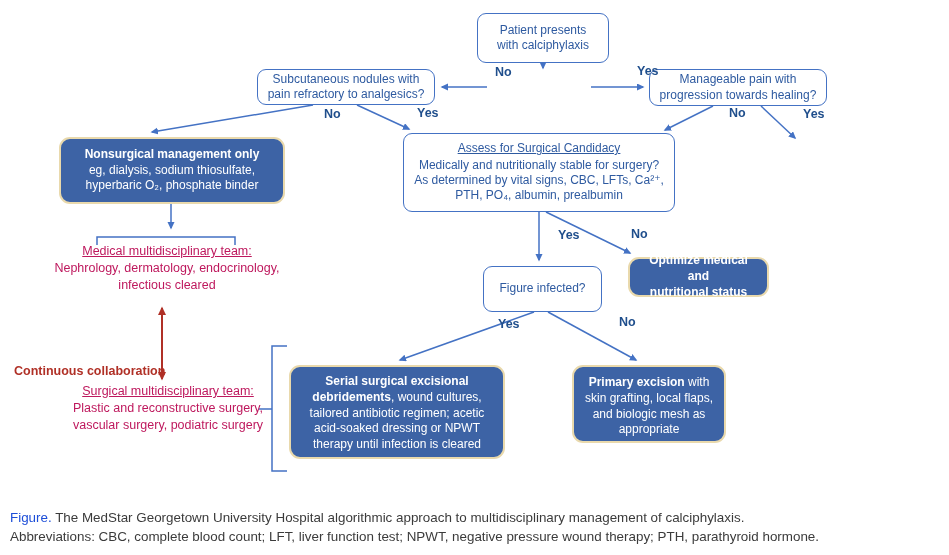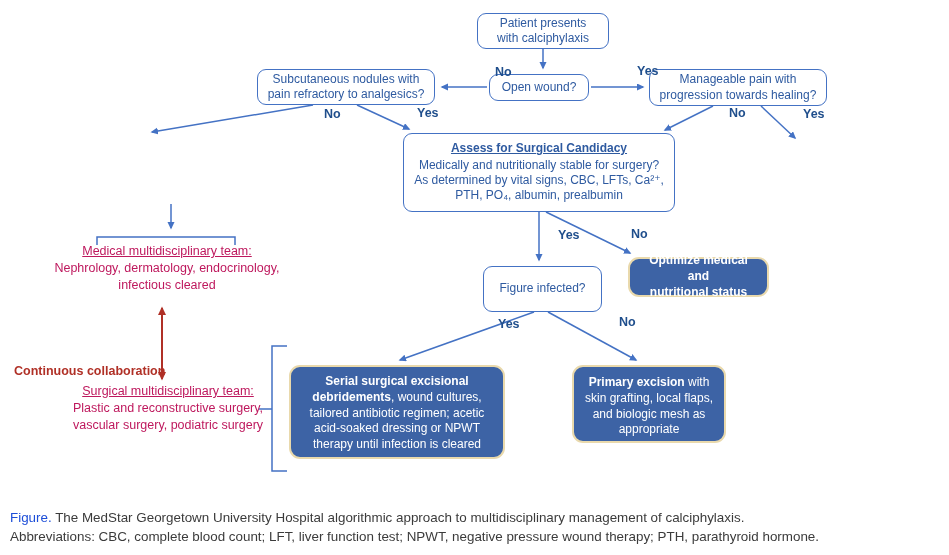--- a/index.html
+++ b/index.html
@@ -20,21 +20,21 @@
   }
   .bluebox .bb-title{font-weight:bold;white-space:pre-line;}
   .bluebox .bb-body{white-space:pre-line;}
   .bluebox.flow{display:block;}
   .flow .seg-bold{font-weight:bold;}
   .teamblock{text-align:center;color:#be185d;font-size:12.5px;line-height:1.35;}
   .teamblock .team-title{text-decoration:underline;}
   .teamblock .team-body{white-space:pre-line;}
   .yn{font-weight:bold;color:#1f4e8c;font-size:12.5px;padding-left:43px;}
   .redlabel{color:#b03026;font-weight:bold;font-size:12.5px;margin-top:34px;}
-  .assess-title{font-weight:bold;text-decoration:underline;margin-bottom:1px;}
+  .assess-title{font-weight:normal;text-decoration:underline;margin-bottom:1px;}
   .node .inner{white-space:pre-line;}
   .caption{color:#3b3b3b;font-size:13.4px;line-height:1.45;}
   .caption .fig-label{font-weight:normal;color:#1d4ed8;}
   svg.lines{position:absolute;left:0;top:0;pointer-events:none;}
 </style>
 </head>
 <body>
 
 <div id="figure-root">
 
@@ -59,28 +59,25 @@
       <path d="M546,212 L630,253" marker-end="url(#ab)"></path>
       <path d="M534,312 L400,360" marker-end="url(#ab)"></path>
       <path d="M548,312 L636,360" marker-end="url(#ab)"></path>
       <path d="M171,204 L171,228" marker-end="url(#ab)"></path>
       <path d="M97,245 L97,237 L235,237 L235,245"></path>
       <path d="M287,346 L272,346 L272,471 L287,471 M272,409 L259,409"></path>
     </g>
     <path d="M162,308 L162,379" stroke="#b03026" stroke-width="2" fill="none" marker-start="url(#ar)" marker-end="url(#ar)"></path>
   </svg>
 
-  <div class="abs node" style="left:477px;top:13px;width:132px;height:36px;">
+  <div class="abs node" style="left:477px;top:13px;width:132px;height:50px;">
     <span class="inner">Patient presents
 with calciphylaxis</span>
   </div>
 
-  <div class="abs node" style="left:489px;top:74px;width:100px;height:27px;">
-    <span class="inner">Open wound?</span>
-  </div>
 
   <div class="abs node" style="left:257px;top:69px;width:178px;height:36px;">
     <span class="inner">Subcutaneous nodules with
 pain refractory to analgesics?</span>
   </div>
 
   <div class="abs node" style="left:649px;top:69px;width:178px;height:37px;">
     <span class="inner">Manageable pain with
 progression towards healing?</span>
   </div>
@@ -89,20 +86,25 @@
     <div class="assess-title">Assess for Surgical Candidacy</div>
     <div class="inner">Medically and nutritionally stable for surgery?
 As determined by vital signs, CBC, LFTs, Ca²⁺,
 PTH, PO₄, albumin, prealbumin</div>
   </div>
 
   <div class="abs node" style="left:483px;top:266px;width:119px;height:46px;">
     <span class="inner">Figure infected?</span>
   </div>
 
+  <div class="abs bluebox" style="left:59px;top:137px;width:226px;height:67px;">
+    <div class="bb-title">Nonsurgical management only</div>
+    <div class="bb-body">eg, dialysis, sodium thiosulfate,
+hyperbaric O₂, phosphate binder</div>
+  </div>
 
 
   <div class="abs bluebox" style="left:628px;top:257px;width:141px;height:40px;">
     <div class="bb-title">Optimize medical and
 nutritional status</div>
   </div>
 
   <div class="abs bluebox flow" style="left:289px;top:365px;width:216px;height:94px;padding:7px 18px;">
     <span class="seg-bold">Serial surgical excisional debridements</span><span>, wound cultures, tailored antibiotic regimen; acetic acid-soaked dressing or NPWT therapy until infection is cleared</span>
   </div>

